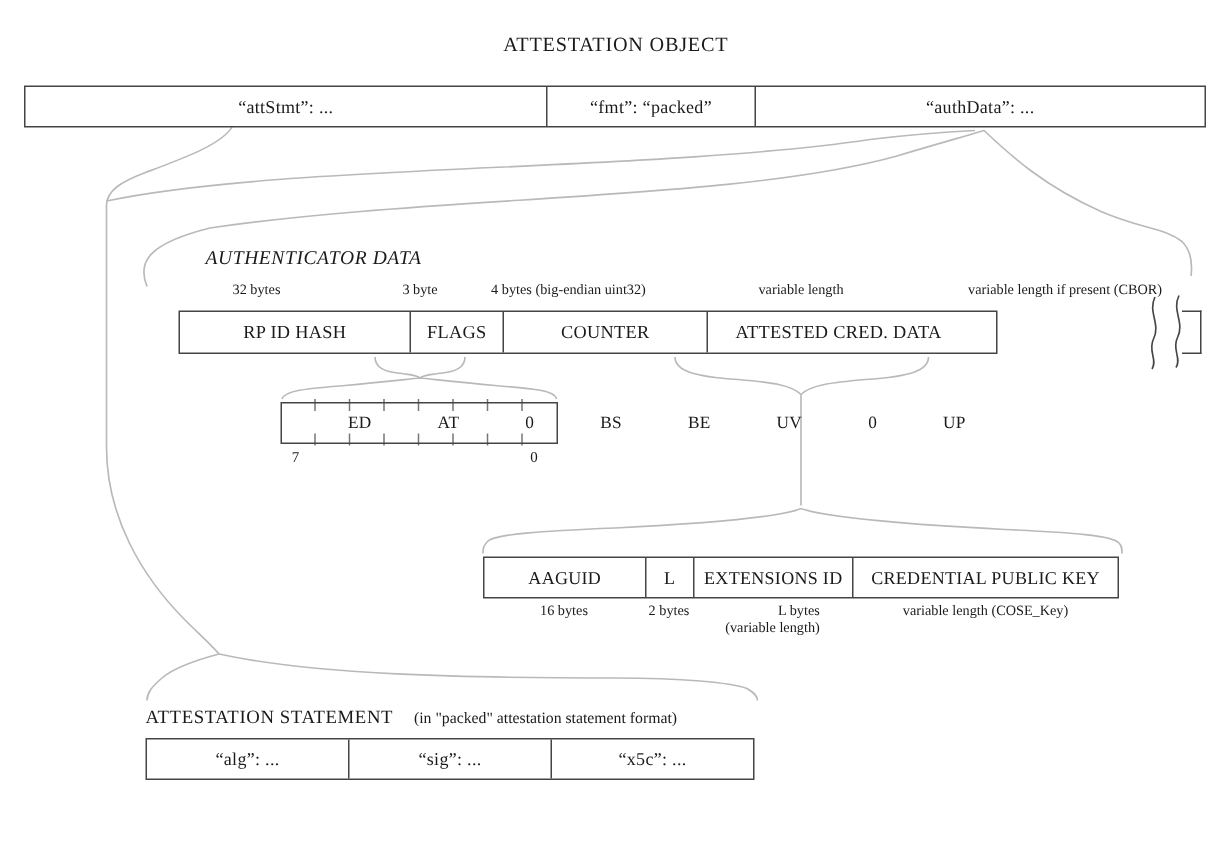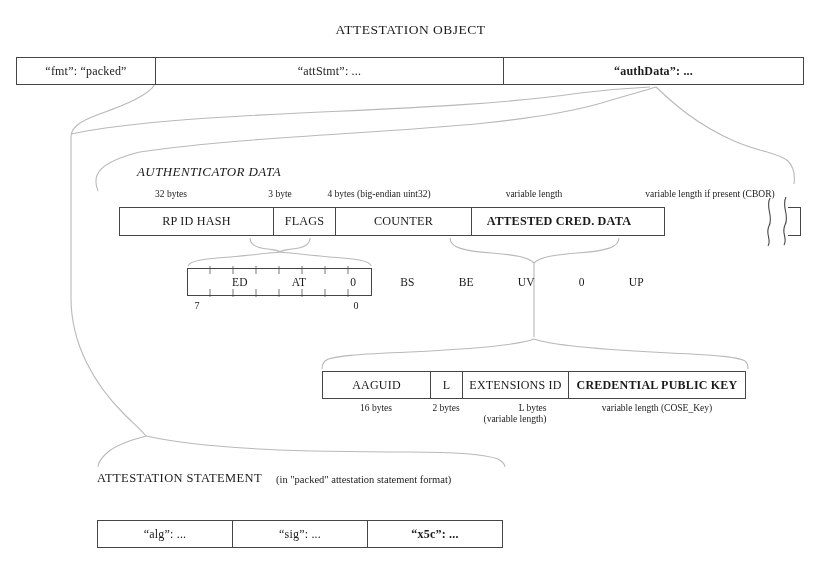--- a/index.html
+++ b/index.html
@@ -19,21 +19,21 @@
   .page-title{
     left:0;top:22px;width:821px;text-align:center;
     font-size:13.5px;letter-spacing:0.5px;
   }
   .rowbox{display:flex;border:1px solid var(--border);box-sizing:border-box;background:transparent;}
   .cell{
     display:flex;align-items:center;justify-content:center;
     border-right:1px solid var(--border);box-sizing:border-box;
     font-size:12px;letter-spacing:0.2px;white-space:nowrap;
   }
-  .cell:last-child{border-right:none;font-weight:bold;}
+  .cell:last-child{border-right:none;}
   .top-row{left:16px;top:57px;width:788px;height:28px;}
   .auth-row{left:95px;top:207px;width:546px;height:29px;margin-left:24px;}
   .auth-row .cell{font-size:12.2px;}
   .auth-frag{
     left:788px;top:207px;width:13px;height:29px;box-sizing:border-box;
     border-top:1px solid var(--border);border-right:1px solid var(--border);
     border-bottom:1px solid var(--border);
   }
   .auth-title{
     left:137px;top:164px;width:600px;text-align:left;
@@ -43,21 +43,21 @@
     transform:translateX(-50%);white-space:nowrap;
     font-size:9.5px;line-height:11px;text-align:right;
   }
   .flags-box{left:187px;top:268px;width:185px;height:28px;}
   .flags-box .bit{
     flex:1;display:flex;align-items:center;justify-content:center;
     font-size:11.5px;letter-spacing:0.2px;margin-left:44px;
   }
   .bit-index{transform:translateX(-50%);font-size:10px;}
   .acd-row{left:322px;top:371px;width:424px;height:28px;}
-  .stmt-row{left:97px;top:492px;width:406px;height:28px;margin-top:28px;}
+  .stmt-row{left:97px;top:492px;width:406px;height:28px;}
   .stmt-heading{left:97px;top:471px;font-size:12.5px;letter-spacing:0.4px;white-space:nowrap;}
   .stmt-subtitle{left:276px;top:474px;font-size:10.5px;white-space:nowrap;}
 </style>
 </head>
 <body>
 
 <div id="stage">
 
   <svg class="overlay" viewBox="0 0 821 565">
 
@@ -72,22 +72,22 @@
     <path class="brace" d="M450,238 C450,247 462,251 492,253 C516,255 528,257 534,263 M619,238 C619,247 607,251 577,253 C553,255 540,257 534,263 M534,263 L534,337 M534,339 C520,345 470,349 410,352 C360,354 330,356 325,361 C322,364 322,366 322,369 M534,339 C550,345 610,350 670,353 C715,355 742,357 746,362 C748,364 748,366 748,369"></path>
 
     <path class="tear" d="M770,198 C765,208 774,216 769,226 C765,234 772,240 768,246 M786,197 C781,207 790,215 785,225 C781,233 788,239 784,245"></path>
 
     <path class="tick" d="M210,266 V274 M233,266 V274 M256,266 V274 M279,266 V274 M302,266 V274 M325,266 V274 M348,266 V274 M210,289 V297 M233,289 V297 M256,289 V297 M279,289 V297 M302,289 V297 M325,289 V297 M348,289 V297"></path>
   </svg>
 
   <div class="abs page-title">ATTESTATION OBJECT</div>
 
   <div class="abs rowbox top-row">
+    <div class="cell" style="width:348px">“attStmt”: ...</div>
     <div class="cell" style="width:139px">“fmt”: “packed”</div>
-    <div class="cell" style="width:348px">“attStmt”: ...</div>
     <div class="cell" style="flex:1">“authData”: ...</div>
   </div>
 
   <div class="abs auth-title">AUTHENTICATOR DATA</div>
   <div class="abs size-label" style="left:171px;top:189px">32 bytes</div>
   <div class="abs size-label" style="left:280px;top:189px">3 byte</div>
   <div class="abs size-label" style="left:379px;top:189px">4 bytes (big-endian uint32)</div>
   <div class="abs size-label" style="left:534px;top:189px">variable length</div>
   <div class="abs size-label" style="left:710px;top:189px">variable length if present (CBOR)</div>
 

